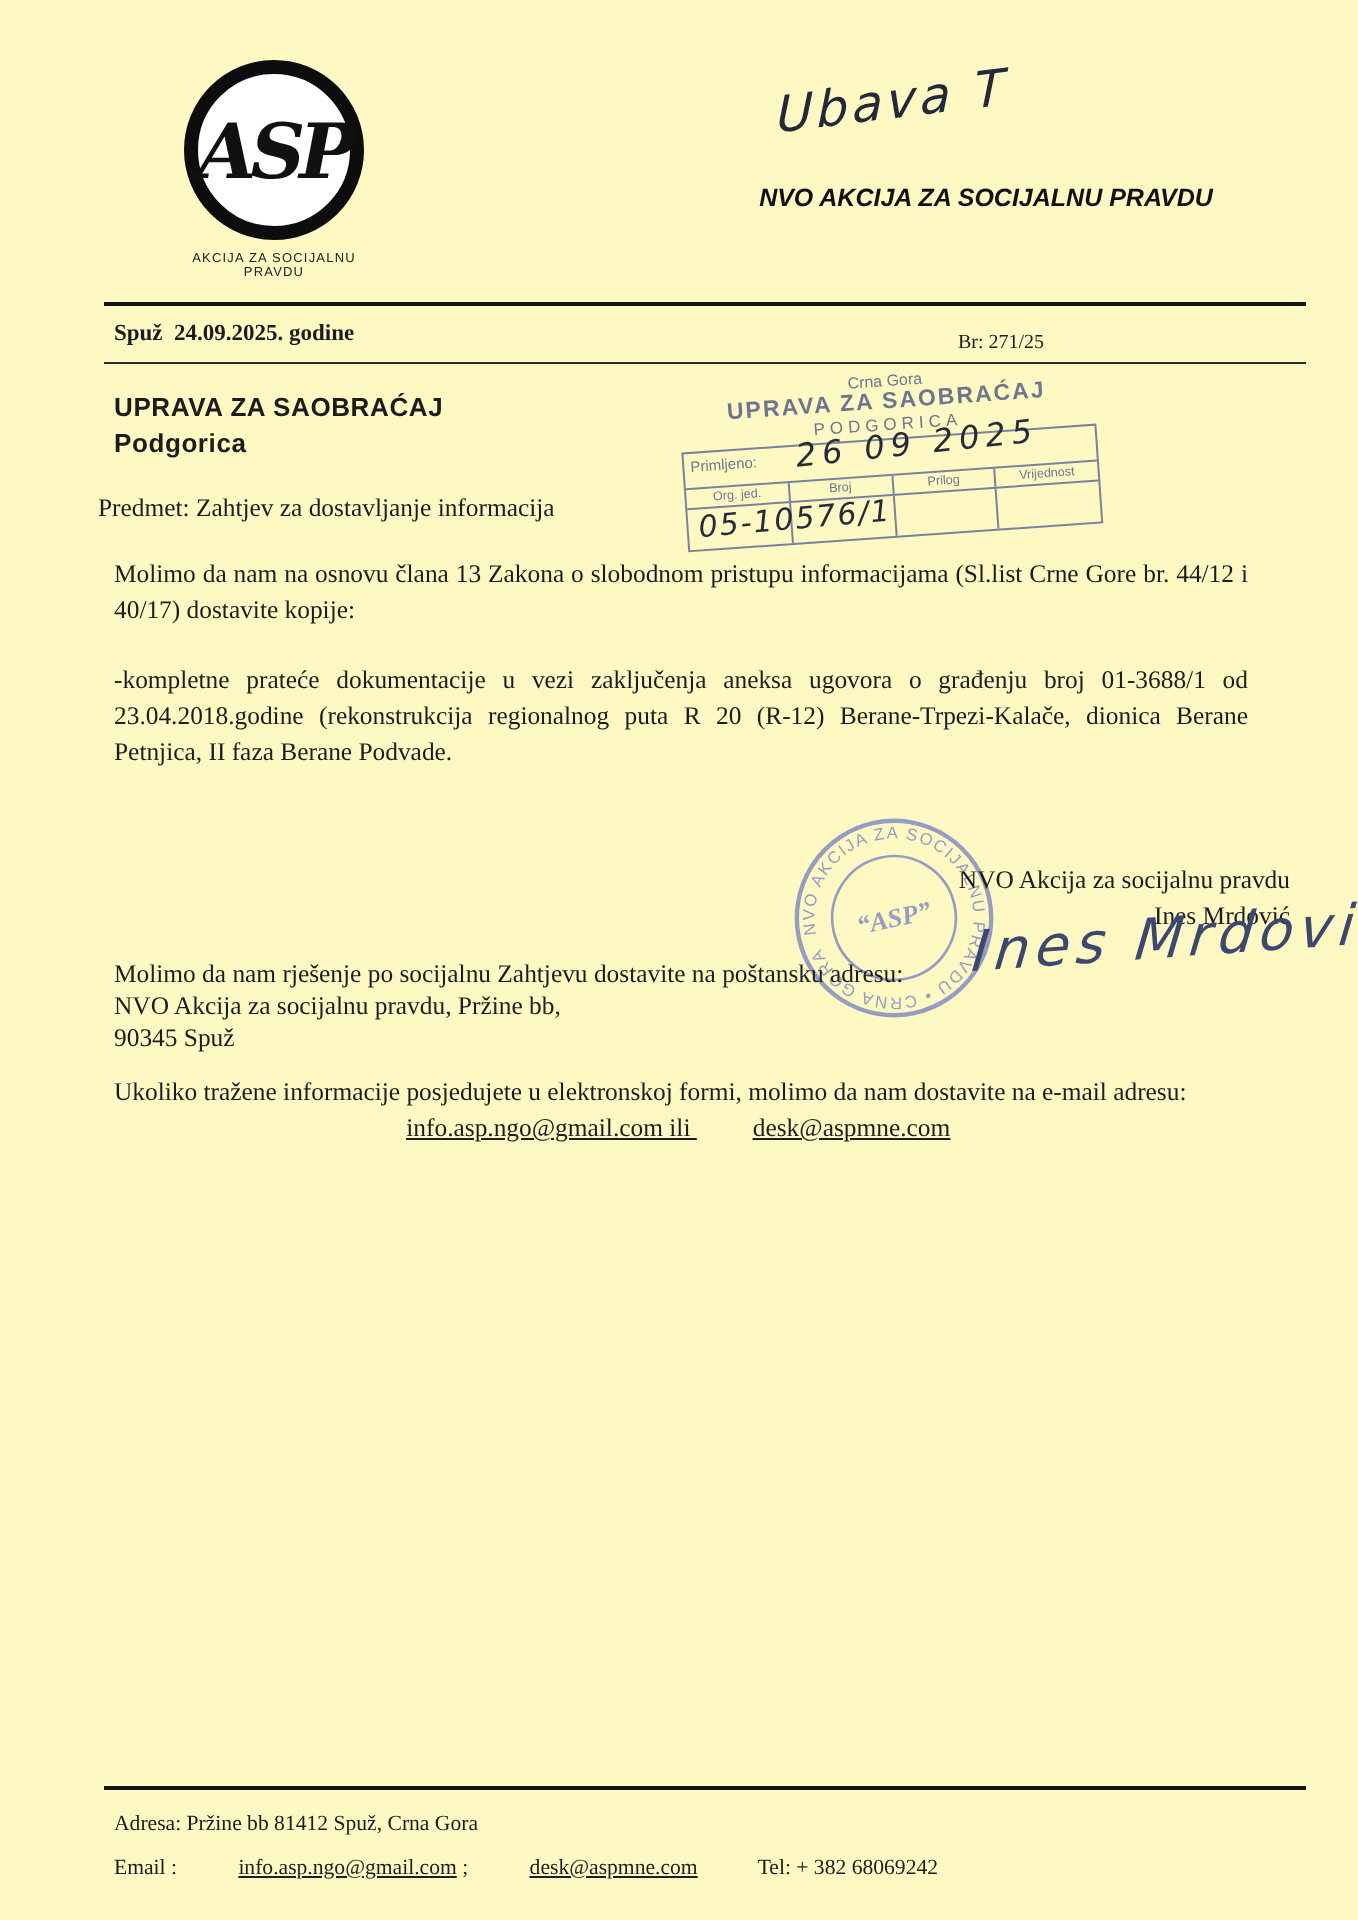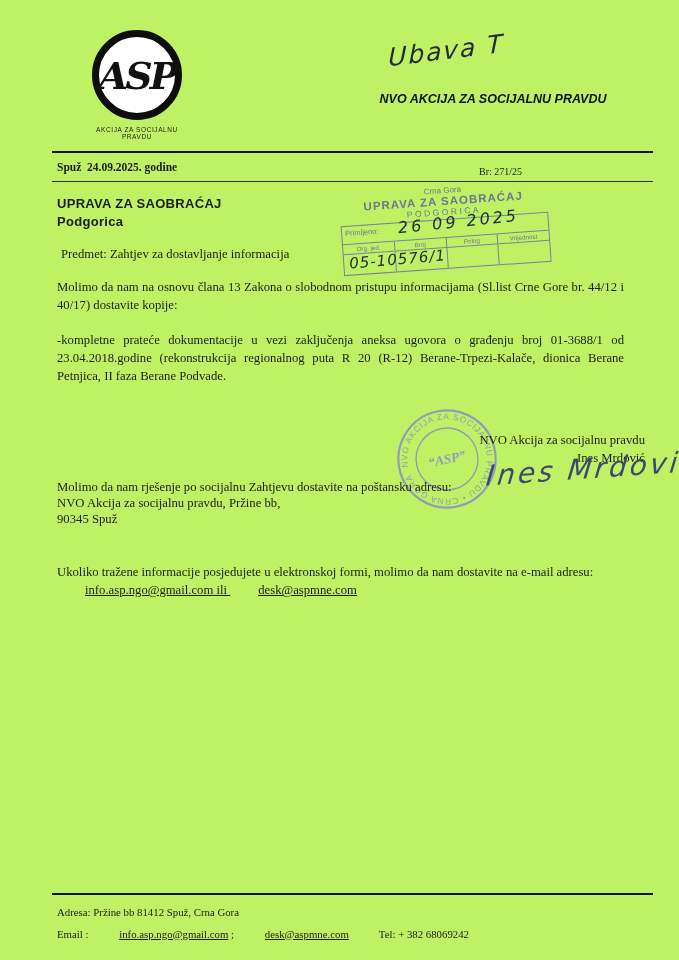--- a/index.html
+++ b/index.html
@@ -1,18 +1,18 @@
 <!DOCTYPE html>
 <html><head>
 <meta charset="utf-8">
 <title>Scanned letter</title>
 <style>
   * { box-sizing: border-box; margin: 0; padding: 0; }
   body { background: #ffffff; font-family: "Liberation Serif", serif; color: #1c1c1c; }
-  .page { position: relative; width: 679px; height: 960px; background: #bef264; overflow: hidden; }
+  .page { position: relative; width: 679px; height: 960px; background: #fef9c3; overflow: hidden; }
 
   
   .logo { position: absolute; left: 83px; top: 30px; width: 108px; text-align: center; }
   .logo-circle { width: 90px; height: 90px; margin: 0 auto; border: 7px solid #0d0d0d; border-radius: 50%;
                  display: flex; align-items: center; justify-content: center; background: #fff; }
   .logo-acronym { font-family: "DejaVu Serif", serif; font-weight: bold; font-style: italic;
                   font-size: 38px; letter-spacing: -3px; color: #111; }
   .logo-subtitle { margin-top: 6px; font-family: "Liberation Sans", sans-serif; font-size: 6.5px;
                    letter-spacing: 0.6px; color: #222; }
 
@@ -47,36 +47,36 @@
   .stamp-cols span { flex: 1; border-right: 1px solid #79829c; padding: 1px 0; }
   .stamp-cols span:last-child { border-right: none; }
   .stamp-row3 { height: 20px; display: flex; }
   .stamp-row3 i { flex: 1; border-right: 1px solid #79829c; }
   .stamp-row3 i:last-child { border-right: none; }
   .hand-date { position: absolute; left: 56px; top: -7px; font-size: 16px; color: #262b3a;
                transform: rotate(-2deg); letter-spacing: 3px; }
   .hand-number { position: absolute; left: 5px; top: 27px; font-size: 15px; color: #262b3a;
                  transform: rotate(-1deg); letter-spacing: 1px; }
 
-  .subject { position: absolute; left: 61px; top: 247px; font-size: 12.7px; }
+  .subject { position: absolute; left: 49px; top: 247px; font-size: 12.7px; }
 
   .para { position: absolute; left: 57px; width: 567px; font-size: 12.7px; line-height: 1.42; text-align: justify; }
   .para1 { top: 278px; }
   .para2 { top: 331px; }
 
   
   .round-stamp { position: absolute; left: 394px; top: 406px; width: 106px; height: 106px;
                  opacity: 0.9; transform: rotate(-12deg); }
   .sig-right { position: absolute; left: 330px; top: 431px; width: 315px; text-align: right;
                font-size: 12.7px; line-height: 1.45; }
   .hand-sign { position: absolute; left: 486px; top: 452px; font-size: 28px; color: #3c4870;
                transform: rotate(-4deg) skewX(-10deg); letter-spacing: 3px; }
 
   .closing { position: absolute; left: 57px; top: 479px; font-size: 12.7px; line-height: 1.26; }
-  .email-block { position: absolute; left: 57px; top: 563px; font-size: 12.7px; line-height: 1.42; }
+  .email-block { position: absolute; left: 57px; top: 537px; font-size: 12.7px; line-height: 1.42; text-align: center; }
   .email-line { text-decoration: underline; }
   .email-link { color: inherit; text-decoration: underline; cursor: pointer; margin-left: 28px; }
 
   
   .footer-rule { position: absolute; left: 52px; top: 893px; width: 601px; height: 2px; background: #141414; }
   .footer { position: absolute; left: 57px; top: 902px; font-size: 10.8px; line-height: 2.0; color: #1c1c1c; }
   .footer .tel { margin-left: 30px; text-decoration: none; }
 </style>
 </head>
 <body>

